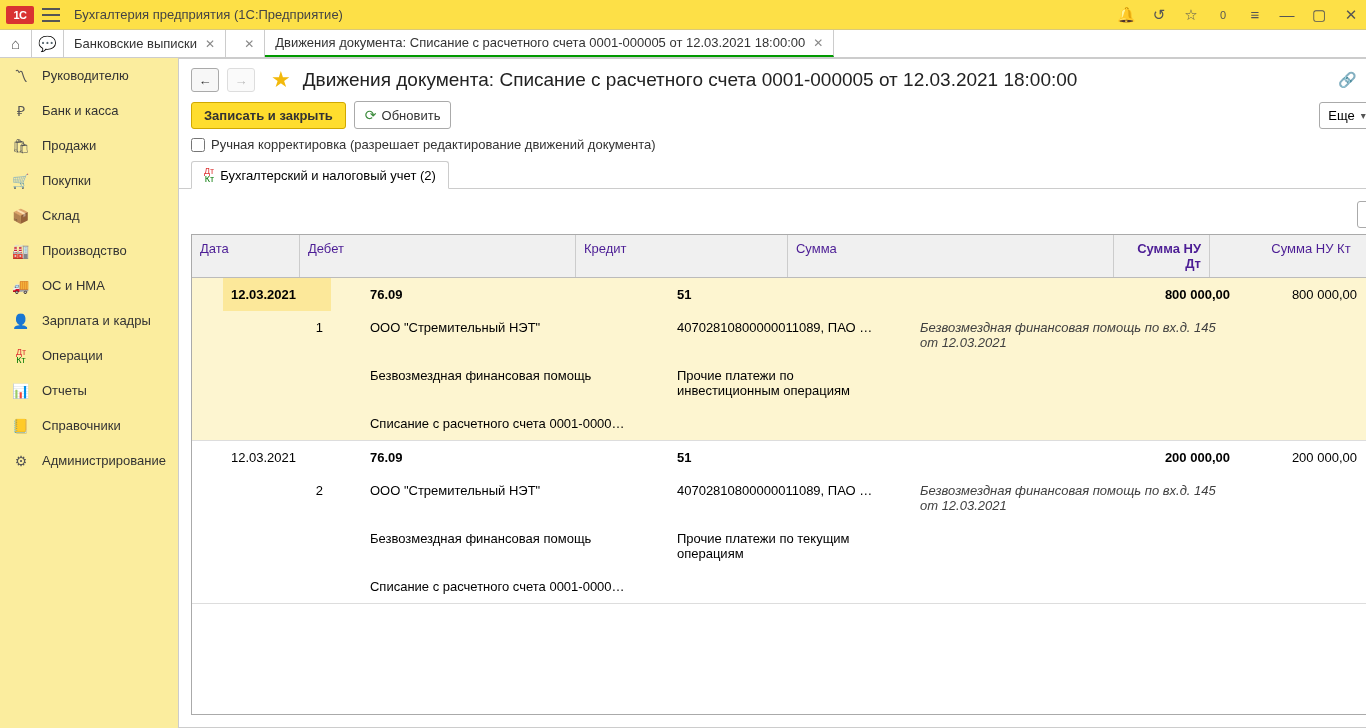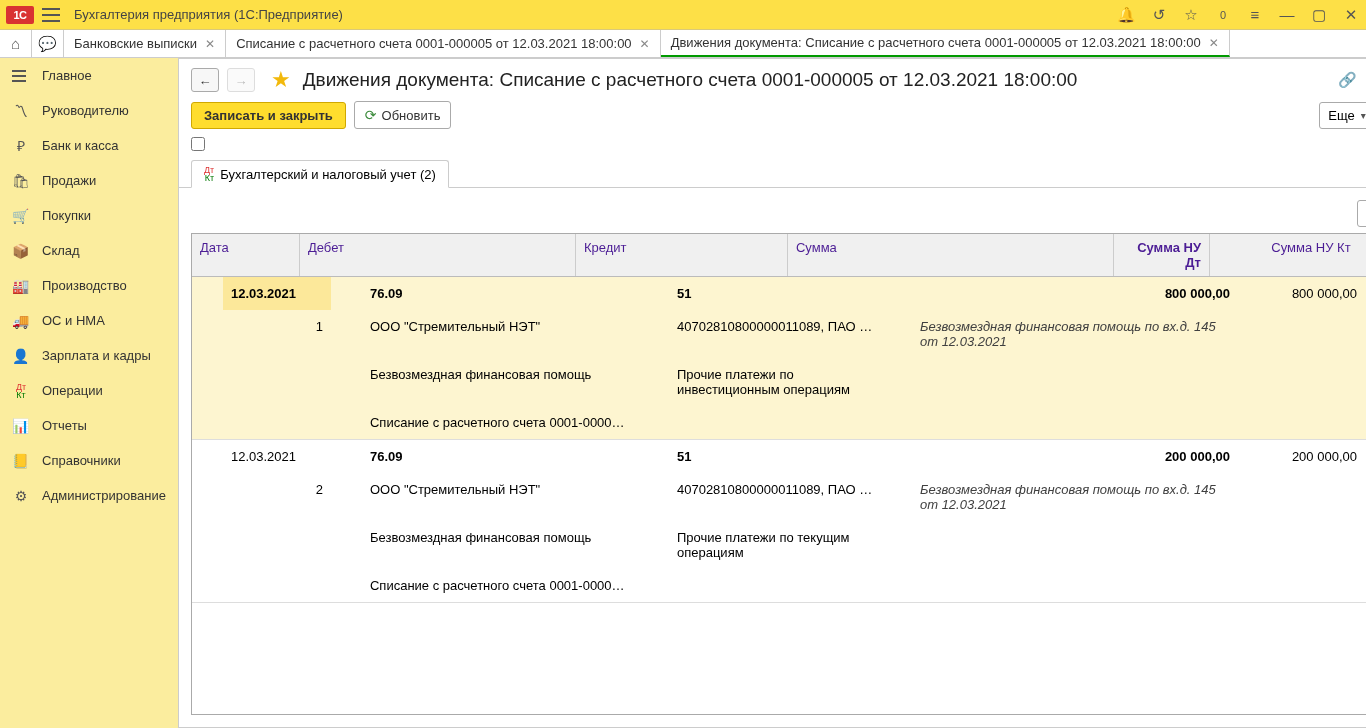--- a/index.html
+++ b/index.html
@@ -118,41 +118,30 @@
 </div>
 
 <div class="tabsrow">
   <div class="home-icon">⌂</div>
   <div class="chat-icon">💬</div>
   <div class="tab">
     <span>Банковские выписки</span>
     <span class="x">✕</span>
   </div>
   <div class="tab">
-    <span>Списание с расчетного счета 0001-000005 от 12.03.2021 18:00:00</span>
     <span class="x">✕</span>
   </div>
   <div class="tab active">
     <span>Движения документа: Списание с расчетного счета 0001-000005 от 12.03.2021 18:00:00</span>
     <span class="x">✕</span>
   </div>
 </div>
 
 <div class="main">
   <div class="sidebar">
-    <div class="side-item">
-      <span class="side-icon">
-          <span class="side-hamburger">
-            <span></span>
-            <span></span>
-            <span></span>
-          </span>
-        </span>
-      <span>Главное</span>
-    </div>
     <div class="side-item">
       <span class="side-icon">〽</span>
       <span>Руководителю</span>
     </div>
     <div class="side-item">
       <span class="side-icon">₽</span>
       <span>Банк и касса</span>
     </div>
     <div class="side-item">
       <span class="side-icon">🛍</span>
@@ -218,20 +207,21 @@
         <span class="refresh-icon">⟳</span>
         <span>Обновить</span>
       </button>
       <div class="spacer"></div>
       <button class="btn-more dropdown-arrow">Еще</button>
       <button class="btn-help">?</button>
     </div>
 
     <div class="checkrow">
       <input type="checkbox" style="">
+      <span>Ручная корректировка (разрешает редактирование движений документа)</span>
     </div>
 
     <div class="subtabs">
       <div class="subtab">
         <span class="dk-icon">
             <span class="d">Дт</span>
             <span class="k">Кт</span>
           </span>
         <span>Бухгалтерский и налоговый учет (2)</span>
       </div>

